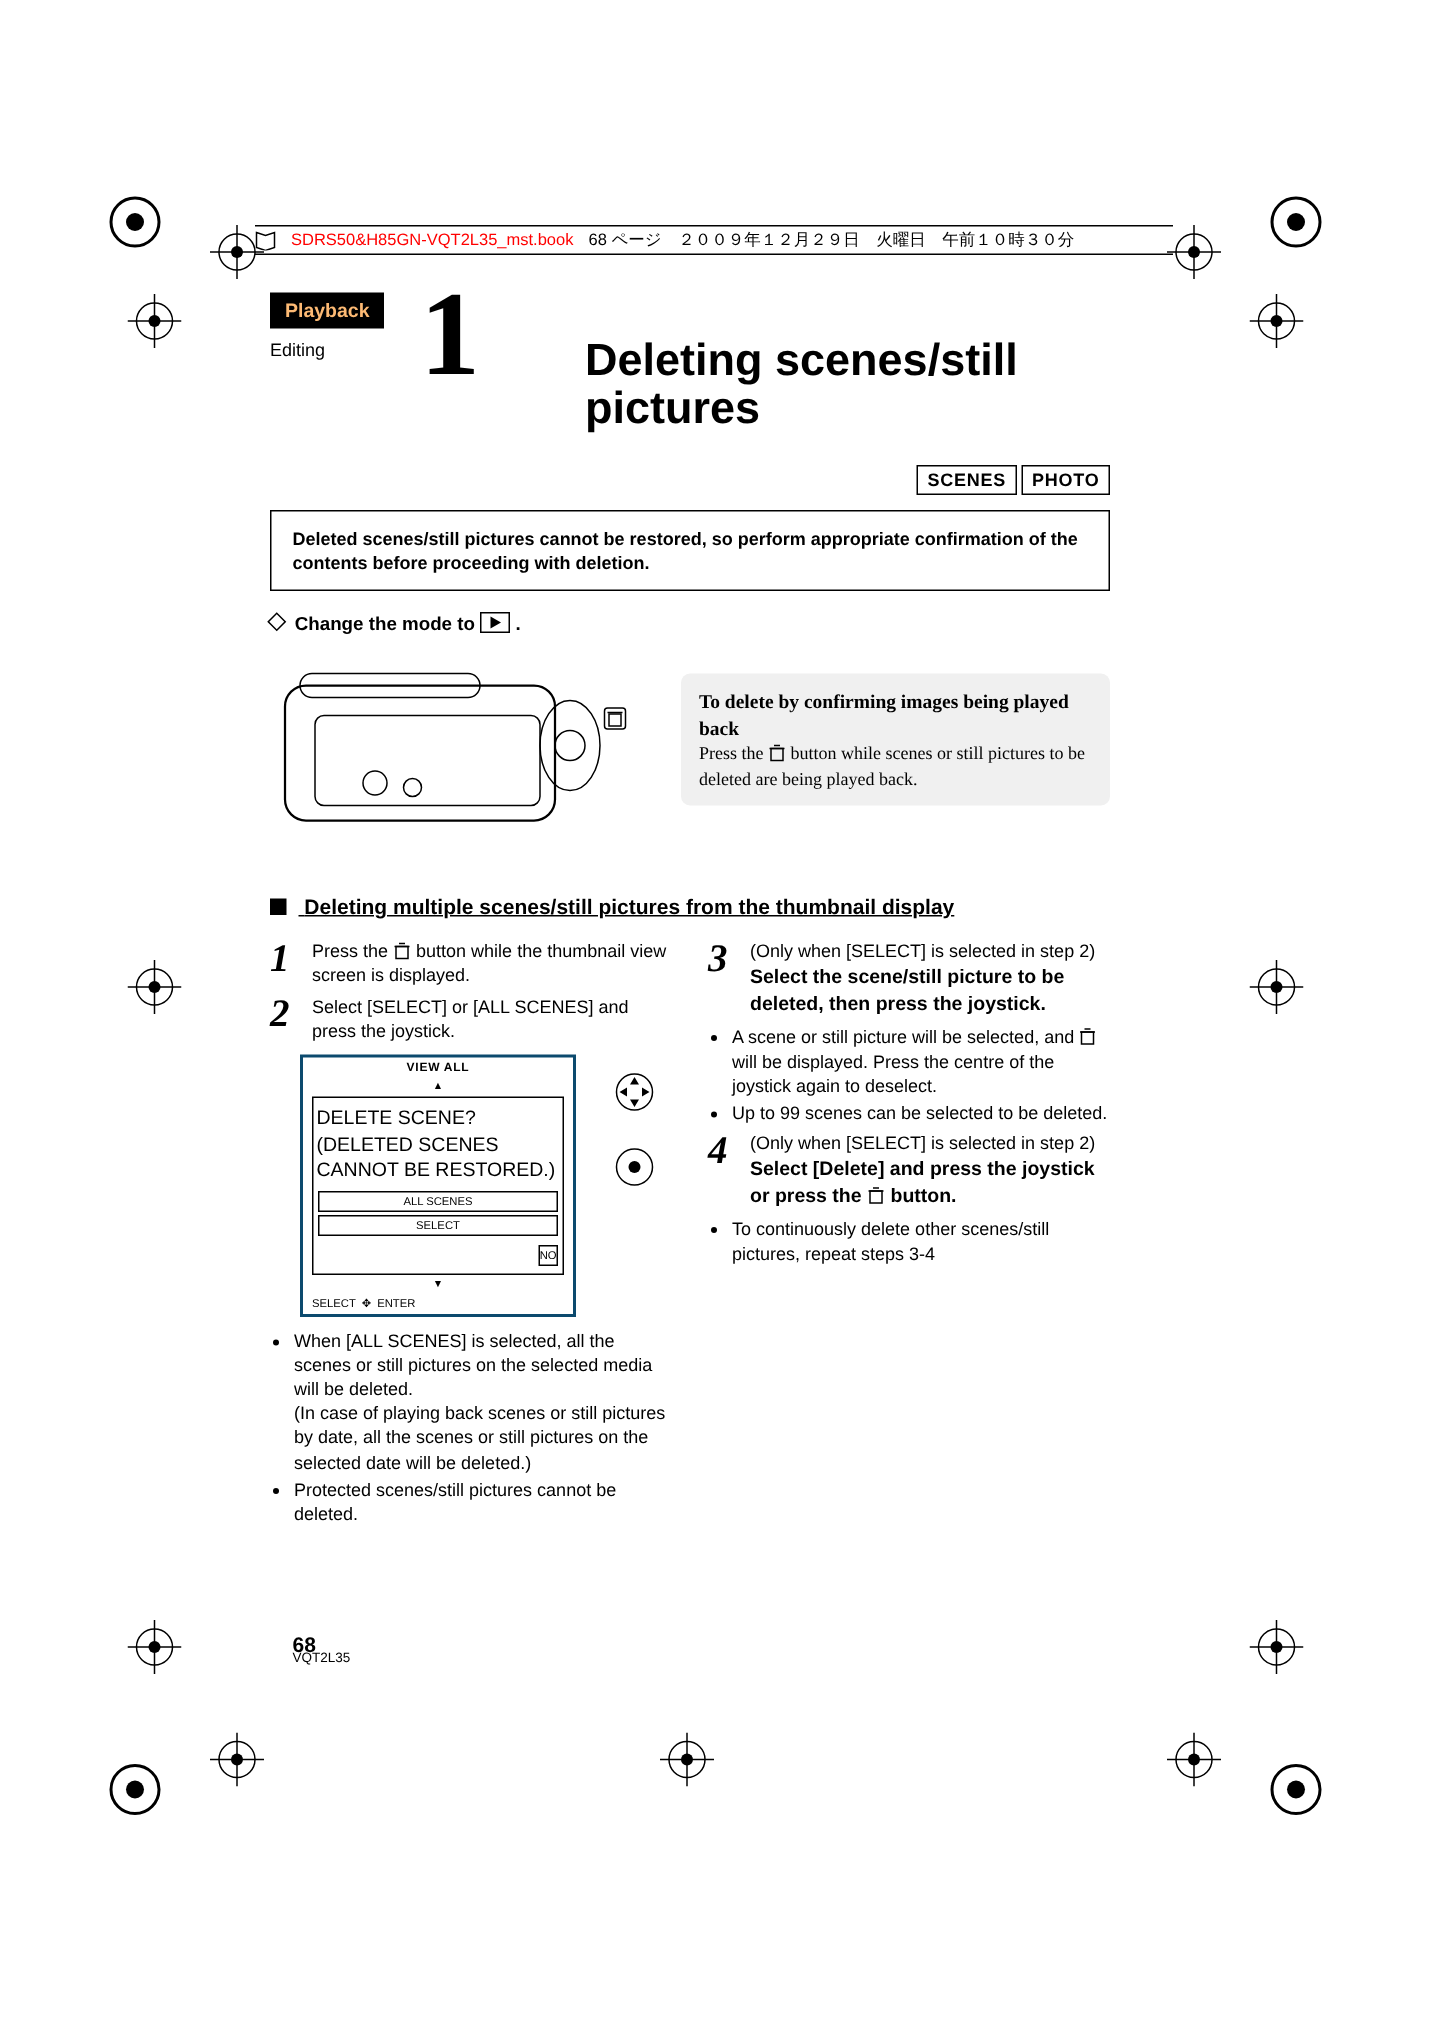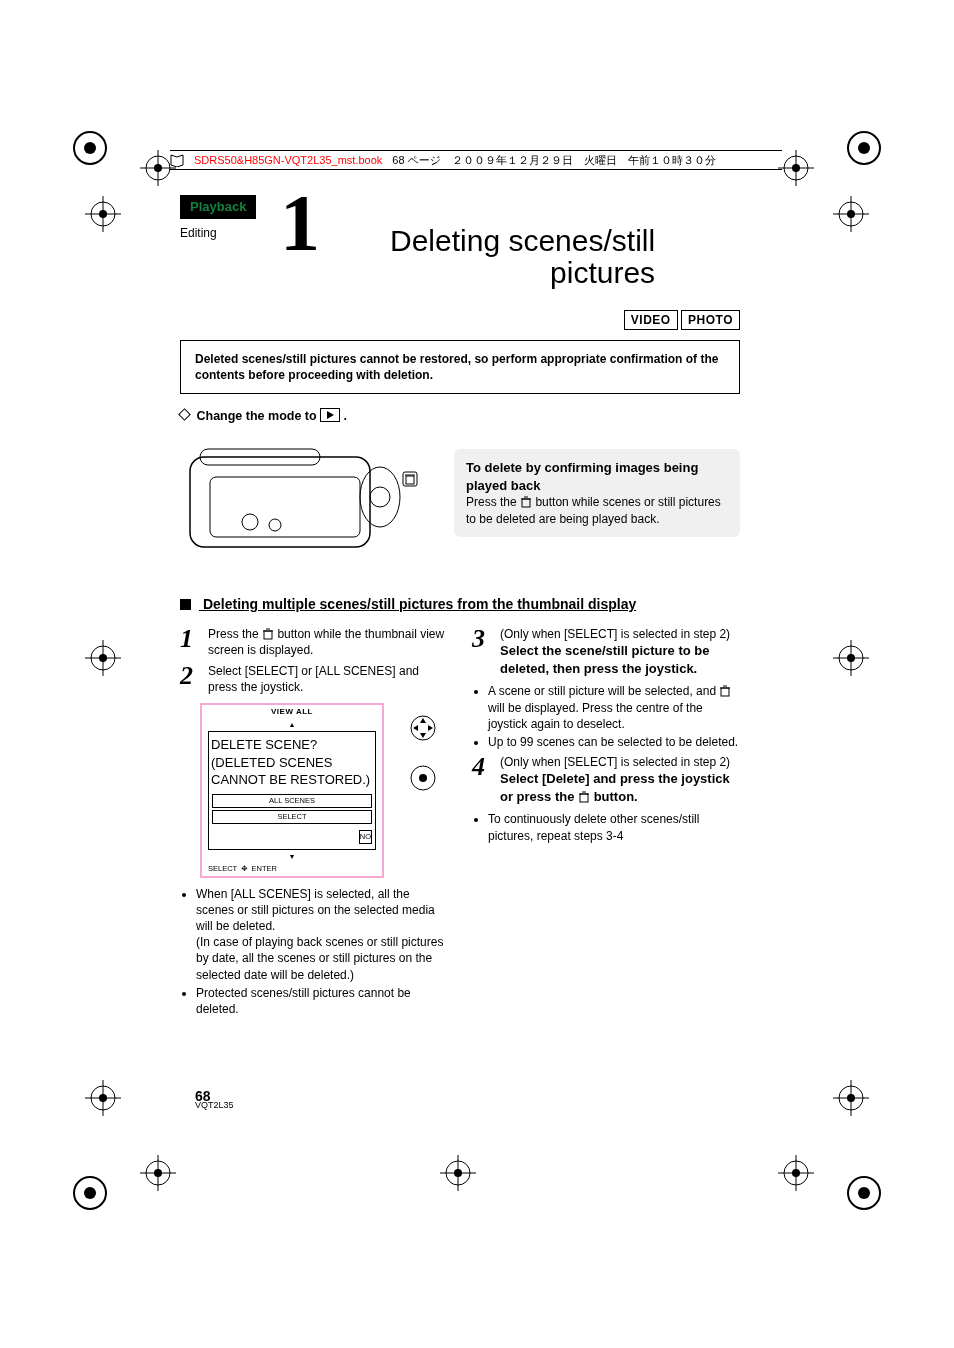--- a/index.html
+++ b/index.html
@@ -44,21 +44,21 @@
   .header-file { color: #f00; }
   .content {
     position: absolute;
     left: 180px;
     top: 195px;
     width: 560px;
   }
   .black-tab {
     display: inline-block;
     background: #000;
-    color: #15803d;
+    color: #fdba74;
     font-weight: bold;
     padding: 3px 10px;
     font-size: 13px;
     margin-bottom: 4px;
   }
   .editing {
     font-size: 12px;
     margin-top: 2px;
   }
   .big-one {
@@ -67,23 +67,22 @@
     top: -26px;
     font-size: 80px;
     font-weight: bold;
     font-family: "Times New Roman", serif;
   }
   .title-block {
     position: absolute;
     left: 210px;
     top: 30px;
     font-size: 30px;
-    font-weight: normal;
+    font-weight: bold;
     line-height: 1.05;
-    text-align: right;
   }
   .video-photo {
     position: absolute;
     right: 0;
     top: 115px;
     font-weight: bold;
     font-size: 12px;
   }
   .video-photo .vbox {
     border: 1.5px solid #000;
@@ -127,20 +126,21 @@
     width: 0; height: 0;
     border-left: 7px solid #000;
     border-top: 4px solid transparent;
     border-bottom: 4px solid transparent;
   }
   .camera-row {
     display: flex;
     gap: 24px;
     margin-top: 12px;
     align-items: flex-start;
+    font-family: Liberation Serif, serif;
   }
   .camera-svg {
     width: 250px;
     height: 130px;
     flex-shrink: 0;
   }
   .callout-box {
     background: #f0f0f0;
     border-radius: 6px;
     padding: 10px 12px;
@@ -199,21 +199,21 @@
   ul.bullets {
     margin: 6px 0 0 0;
     padding: 0 0 0 16px;
   }
   ul.bullets li {
     list-style: disc;
     margin-bottom: 2px;
   }
   .screen-box {
     width: 180px;
-    border: 2px solid #f9a8d4;
+    border: 2px solid #0c4a6e;
     font-size: 8px;
     text-align: center;
     margin: 8px 0 8px 20px;
     background: #fff;
   }
   .screen-box .titlebar {
     padding: 2px;
     font-weight: bold;
     letter-spacing: 0.5px;
   }
@@ -371,21 +371,21 @@
 
     <div style="position:relative; height:0;">
       <div class="black-tab">Playback</div><br>
       <div class="editing">Editing</div>
       <div class="big-one">1</div>
       <div class="title-block">
         <span>Deleting scenes/still</span><br>
         <span>pictures</span>
       </div>
       <div class="video-photo">
-        <span class="vbox">VIDEO</span>
+        <span class="vbox">SCENES</span>
         <span class="vbox">PHOTO</span>
       </div>
     </div>
 
     <div class="warning-box">Deleted scenes/still pictures cannot be restored, so perform appropriate confirmation of the contents before proceeding with deletion.</div>
 
     <div class="mode-line">
       <span class="diamond"></span>
       <span>Change the mode to </span>
       <span class="play-icon-box"></span>

